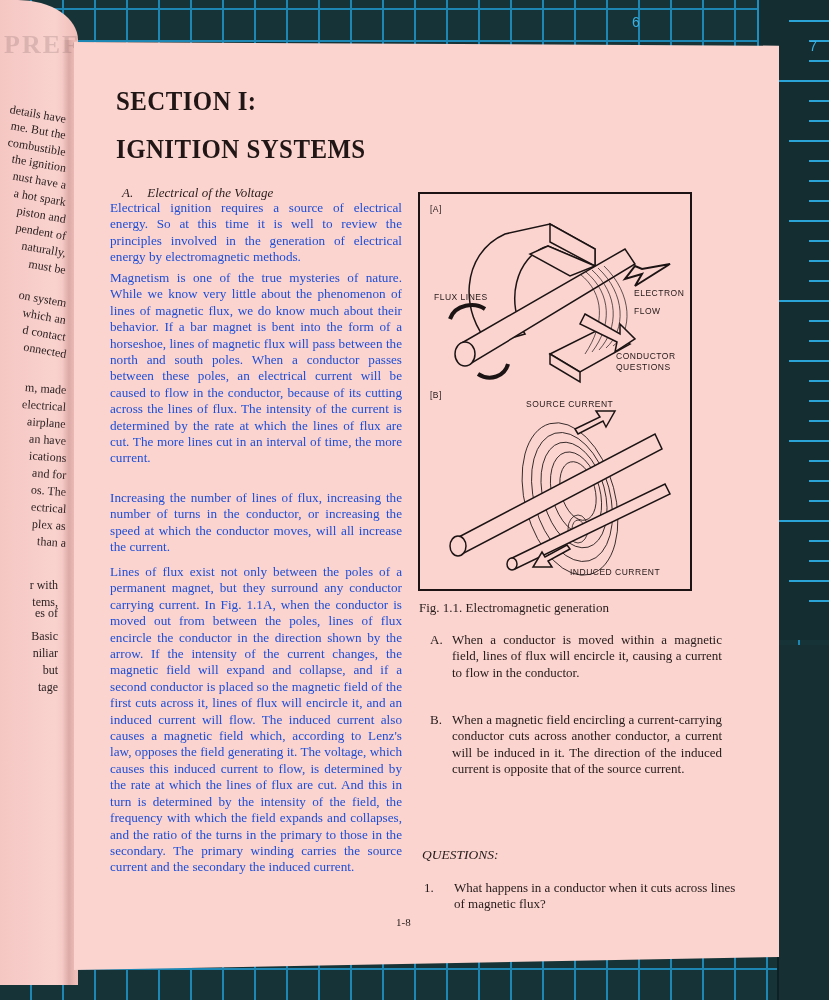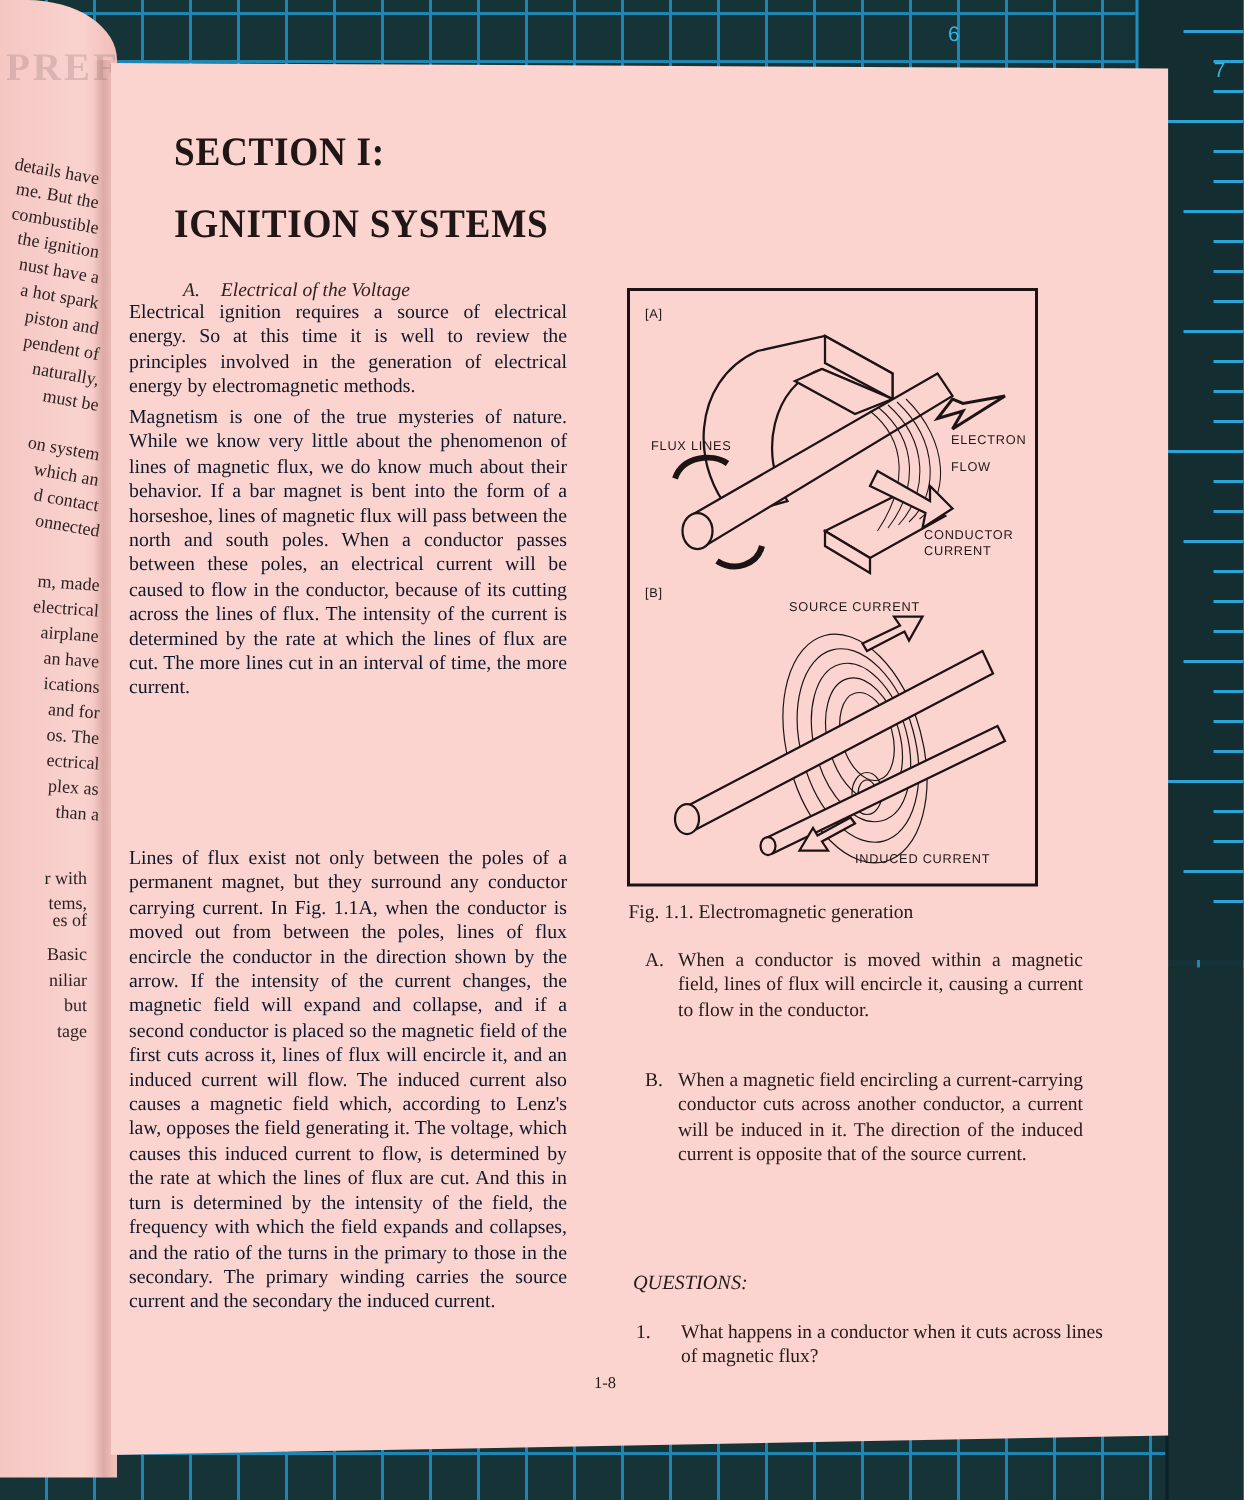--- a/index.html
+++ b/index.html
@@ -64,22 +64,22 @@
   .title {
     position: absolute; left: 42px; font-family: "Liberation Serif", serif;
     font-weight: bold; font-size: 27px; color: #201615; letter-spacing: 0.5px;
     transform: scaleX(0.92); transform-origin: left;
   }
   .subhead {
     position: absolute; left: 48px; top: 143px; font-style: italic; font-size: 13px; color: #2a1e1d;
   }
   .subhead .letter { margin-right: 14px; }
   .para {
-    position: absolute; left: 12px; width: 292px; font-size: 13.2px; line-height: 16.4px;
-    color: #0f172a; text-align: justify;
+    position: absolute; left: 36px; width: 292px; font-size: 13.2px; line-height: 16.4px;
+    color: #1d4ed8; text-align: justify;
   }
   .figure-box {
     position: absolute; left: 344px; top: 150px; width: 270px; height: 395px;
     border: 2px solid #1c1414; background: #fbd4cf;
   }
   .fig-label {
     position: absolute; font-family: "Liberation Sans", sans-serif; font-size: 8.5px;
     color: #221818; letter-spacing: 0.5px;
   }
   .caption {
@@ -186,20 +186,21 @@
   <div class="page-inner">
     <div class="title" style="top:44px">SECTION I:</div>
     <div class="title" style="top:92px">IGNITION SYSTEMS</div>
 
     <div class="subhead">
       <span class="letter">A.</span><span>Electrical of the Voltage</span>
     </div>
 
     <p class="para" style="top:158px;margin:0">Electrical ignition requires a source of electrical energy. So at this time it is well to review the principles involved in the generation of electrical energy by electromagnetic methods.</p>
     <p class="para" style="top:228px;margin:0">Magnetism is one of the true mysteries of nature. While we know very little about the phenomenon of lines of magnetic flux, we do know much about their behavior. If a bar magnet is bent into the form of a horseshoe, lines of magnetic flux will pass between the north and south poles. When a conductor passes between these poles, an electrical current will be caused to flow in the conductor, because of its cutting across the lines of flux. The intensity of the current is determined by the rate at which the lines of flux are cut. The more lines cut in an interval of time, the more current.</p>
+    <p class="para" style="top:448px;margin:0">Increasing the number of lines of flux, increasing the number of turns in the conductor, or increasing the speed at which the conductor moves, will all increase the current.</p>
     <p class="para" style="top:522px;margin:0">Lines of flux exist not only between the poles of a permanent magnet, but they surround any conductor carrying current. In Fig. 1.1A, when the conductor is moved out from between the poles, lines of flux encircle the conductor in the direction shown by the arrow. If the intensity of the current changes, the magnetic field will expand and collapse, and if a second conductor is placed so the magnetic field of the first cuts across it, lines of flux will encircle it, and an induced current will flow. The induced current also causes a magnetic field which, according to Lenz's law, opposes the field generating it. The voltage, which causes this induced current to flow, is determined by the rate at which the lines of flux are cut. And this in turn is determined by the intensity of the field, the frequency with which the field expands and collapses, and the ratio of the turns in the primary to those in the secondary. The primary winding carries the source current and the secondary the induced current.</p>
 
     <div class="figure-box">
       <span class="fig-label" style="left:10px;top:10px">[A]</span>
       <span class="fig-label" style="left:10px;top:196px">[B]</span>
 
       <svg width="270" height="190" viewBox="0 0 270 190" style="position:absolute;left:0;top:0">
         <g fill="#fbd4cf" stroke="#1c1414" stroke-width="1.5">
 
           <path d="M70 150 C40 120 40 60 85 40 L130 30 L175 55 L175 72 L128 52 C95 62 85 110 105 140 Z"></path>
@@ -226,21 +227,21 @@
 
         <path d="M165 120 L200 140 L200 130 L215 145 L195 158 L197 148 L160 130 Z" fill="#fbd4cf" stroke="#1c1414" stroke-width="1.5"></path>
 
         <path d="M30 125 C35 110 55 108 65 115" fill="none" stroke="#1c1414" stroke-width="4"></path>
         <path d="M58 180 C70 188 85 182 88 170" fill="none" stroke="#1c1414" stroke-width="4"></path>
       </svg>
       <span class="fig-label" style="left:14px;top:98px">FLUX LINES</span>
       <span class="fig-label" style="left:214px;top:94px">ELECTRON</span>
       <span class="fig-label" style="left:214px;top:112px">FLOW</span>
       <span class="fig-label" style="left:196px;top:157px">CONDUCTOR</span>
-      <span class="fig-label" style="left:196px;top:168px">CURRENT</span>
+      <span class="fig-label" style="left:196px;top:168px">QUESTIONS</span>
 
       <svg width="270" height="200" viewBox="0 0 270 200" style="position:absolute;left:0;top:195px">
         <g fill="none" stroke="#1c1414" stroke-width="0.8">
           <ellipse cx="150" cy="110" rx="45" ry="78" transform="rotate(-15 150 110)"></ellipse>
           <ellipse cx="152" cy="108" rx="38" ry="66" transform="rotate(-15 152 108)"></ellipse>
           <ellipse cx="154" cy="106" rx="31" ry="54" transform="rotate(-15 154 106)"></ellipse>
           <ellipse cx="156" cy="104" rx="24" ry="42" transform="rotate(-15 156 104)"></ellipse>
           <ellipse cx="158" cy="102" rx="17" ry="30" transform="rotate(-15 158 102)"></ellipse>
           <ellipse cx="158" cy="140" rx="10" ry="14"></ellipse>
           <ellipse cx="158" cy="140" rx="6" ry="9"></ellipse>

